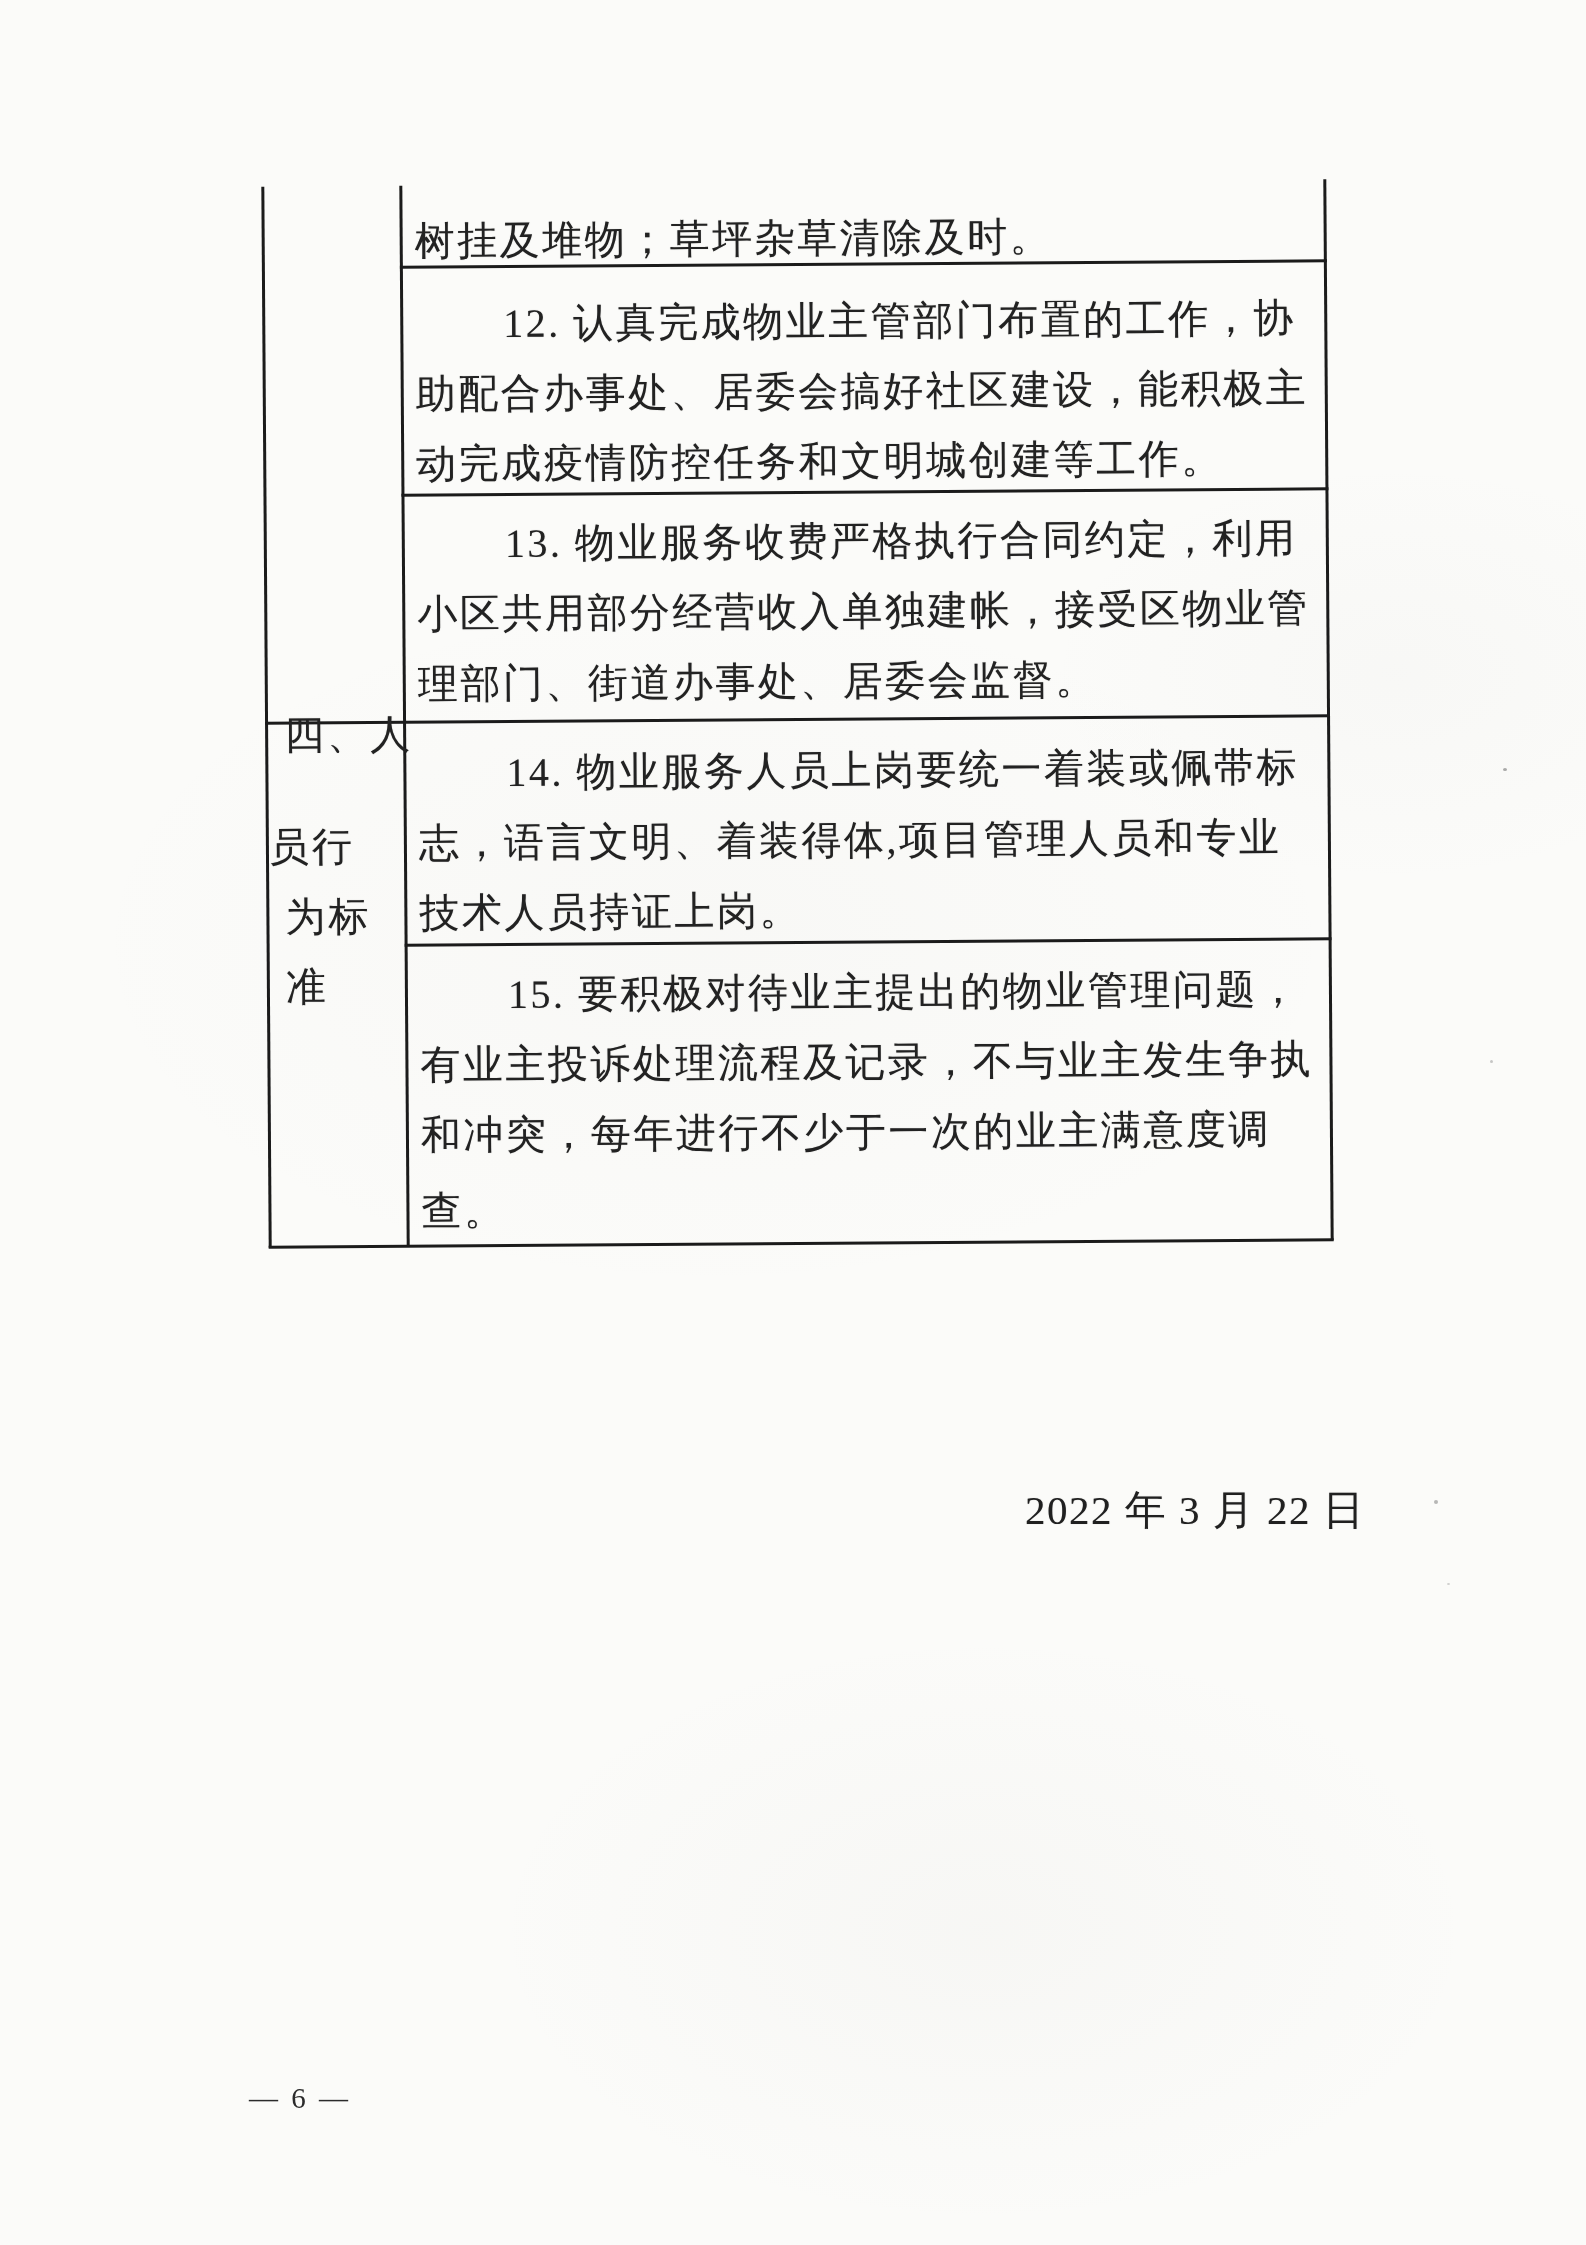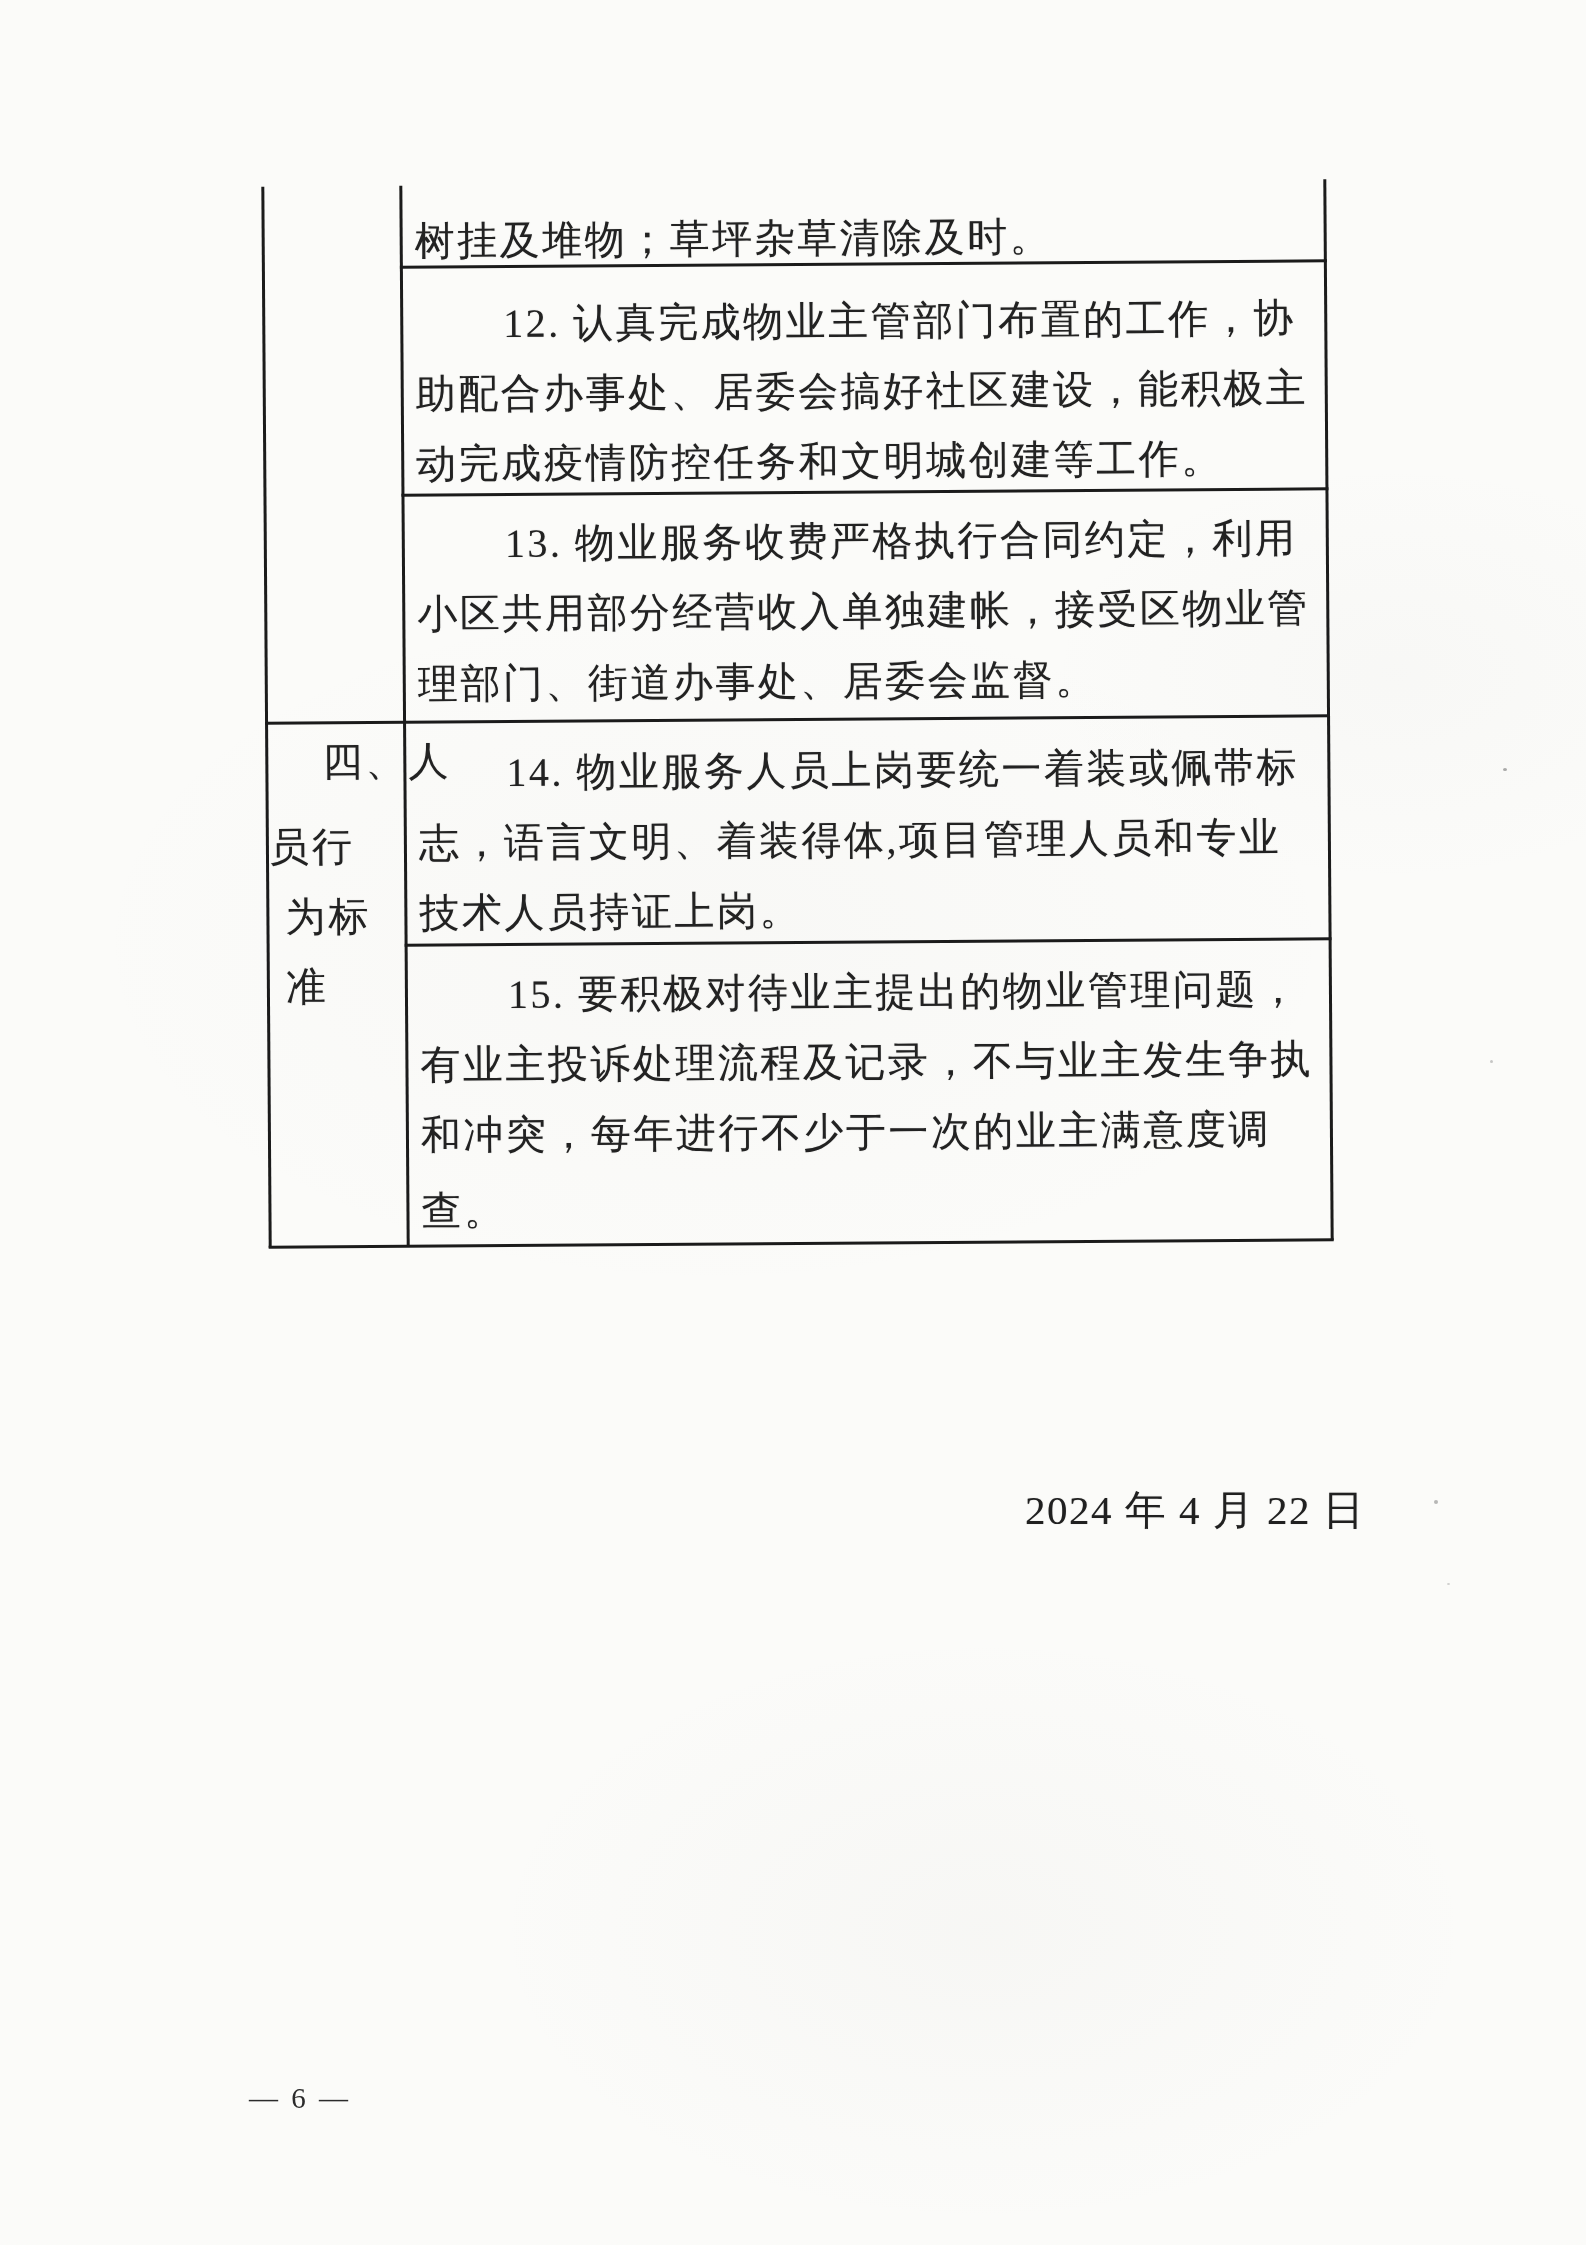--- a/index.html
+++ b/index.html
@@ -57,21 +57,21 @@
     <div class="vl" style="left:403px;top:183px;height:1061px;"></div>
     <div class="vl" style="left:1327px;top:183px;height:1061px;"></div>
 
     <div class="hl" style="left:403px;top:263px;width:927px;"></div>
     <div class="hl" style="left:403px;top:491px;width:927px;"></div>
     <div class="hl" style="left:265px;top:718px;width:1065px;"></div>
     <div class="hl" style="left:403px;top:941px;width:927px;"></div>
     <div class="hl" style="left:265px;top:1242px;width:1065px;"></div>
 
     <div>
-      <div class="tl hd" style="left:284px;top:738px;margin-left:38px;">四、人</div>
+      <div class="tl hd" style="left:284px;top:711px;">四、人</div>
       <div class="tl hd" style="left:268px;top:823px;">员行</div>
       <div class="tl hd" style="left:284px;top:893px;">为标</div>
       <div class="tl hd" style="left:284px;top:963px;">准</div>
     </div>
 
     <div>
       <div class="tl" style="left:418px;top:218px;">树挂及堆物；草坪杂草清除及时。</div>
     </div>
 
     <div>
@@ -94,21 +94,21 @@
 
     <div>
       <div class="tl" style="left:506px;top:972px;">15. 要积极对待业主提出的物业管理问题，</div>
       <div class="tl" style="left:418px;top:1042px;">有业主投诉处理流程及记录，不与业主发生争执</div>
       <div class="tl" style="left:418px;top:1112px;">和冲突，每年进行不少于一次的业主满意度调</div>
       <div class="tl" style="left:418px;top:1188px;">查。</div>
     </div>
 
   </div>
 
-  <div class="date">2024 年 4 月 22 日</div>
+  <div class="date">2022 年 3 月 22 日</div>
 
   <div class="pagenum">— 6 —</div>
 
   <div class="speck s1"></div>
   <div class="speck s2"></div>
   <div class="speck s3"></div>
   <div class="speck s4"></div>
 
 </div>
 

